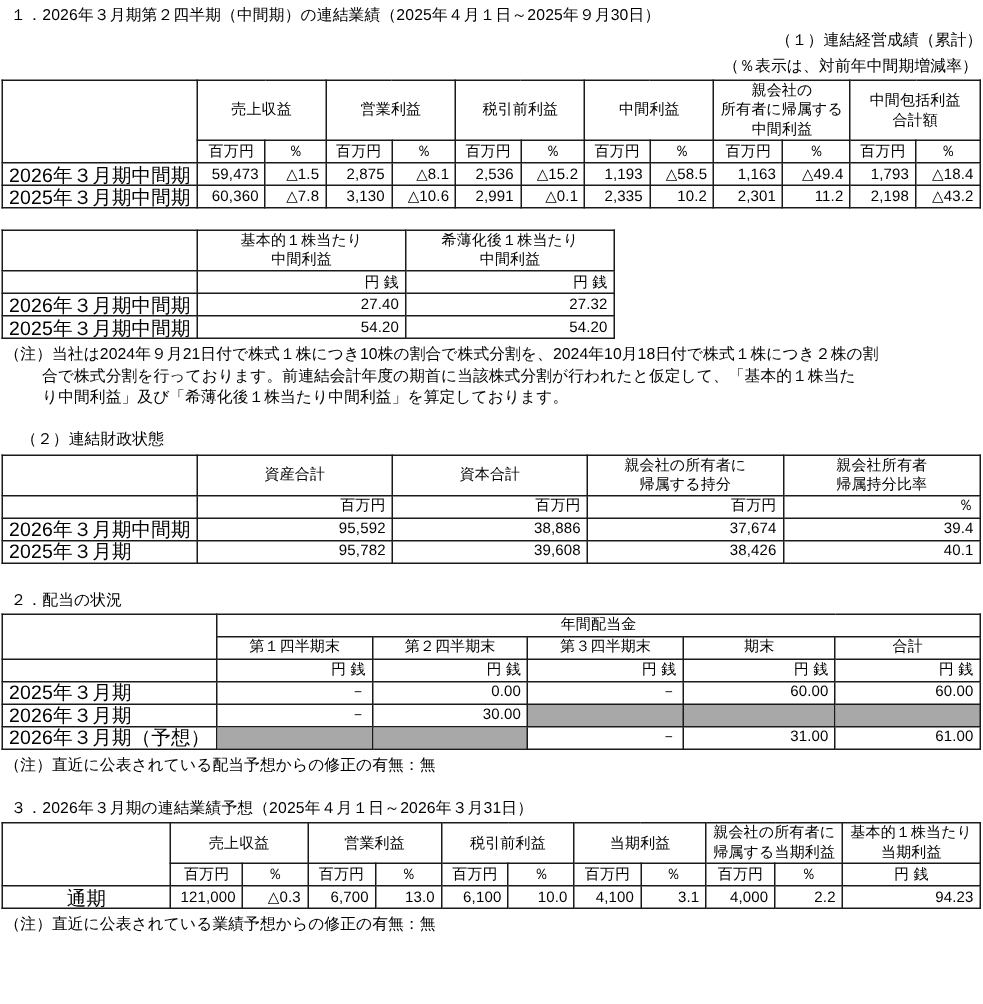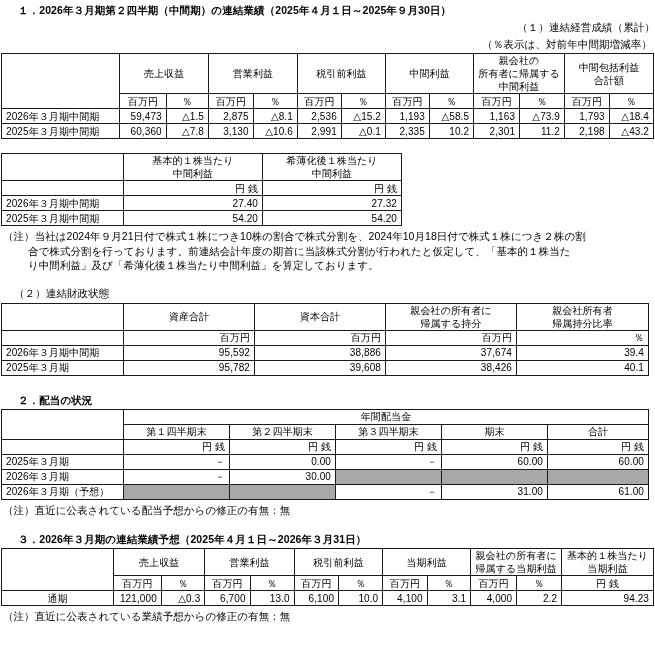--- a/index.html
+++ b/index.html
@@ -22,24 +22,23 @@
     height: 669px;
     padding: 0;
     box-sizing: border-box;
   }
 
   
   .sec-heading {
     font-size: 10.5px;
     line-height: 15px;
     margin: 0;
-    padding: 3px 0 1px 18px;
+    padding: 3px 0 1px 7px;
     white-space: nowrap;
     letter-spacing: 0.1px;
-    font-weight: bold;
   }
   .sub-heading {
     font-size: 10.5px;
     line-height: 15px;
     margin: 0;
     padding: 1px 0 2px 14px;
     white-space: nowrap;
     letter-spacing: 0.1px;
   }
   .pct-note {
@@ -102,21 +101,21 @@
     overflow: hidden;
     white-space: nowrap;
     letter-spacing: 0.1px;
   }
   table.ftbl th {
     text-align: center;
     font-size: 10px;
   }
   td.rowlabel {
     text-align: left;
-    font-size: 10px;
+    font-size: 13px;
     padding-left: 4px;
   }
   td.num {
     text-align: right;
     font-size: 10px;
     font-family: "Liberation Sans", "DejaVu Sans", sans-serif;
   }
   td.unit {
     text-align: right;
     font-size: 10px;
@@ -212,21 +211,21 @@
         <td class="rowlabel">2026年３月期中間期</td>
         <td class="num">59,473</td>
         <td class="num">△1.5</td>
         <td class="num">2,875</td>
         <td class="num">△8.1</td>
         <td class="num">2,536</td>
         <td class="num">△15.2</td>
         <td class="num">1,193</td>
         <td class="num">△58.5</td>
         <td class="num">1,163</td>
-        <td class="num">△73.9</td>
+        <td class="num">△49.4</td>
         <td class="num">1,793</td>
         <td class="num">△18.4</td>
       </tr>
       <tr>
         <td class="rowlabel">2025年３月期中間期</td>
         <td class="num">60,360</td>
         <td class="num">△7.8</td>
         <td class="num">3,130</td>
         <td class="num">△10.6</td>
         <td class="num">2,991</td>

